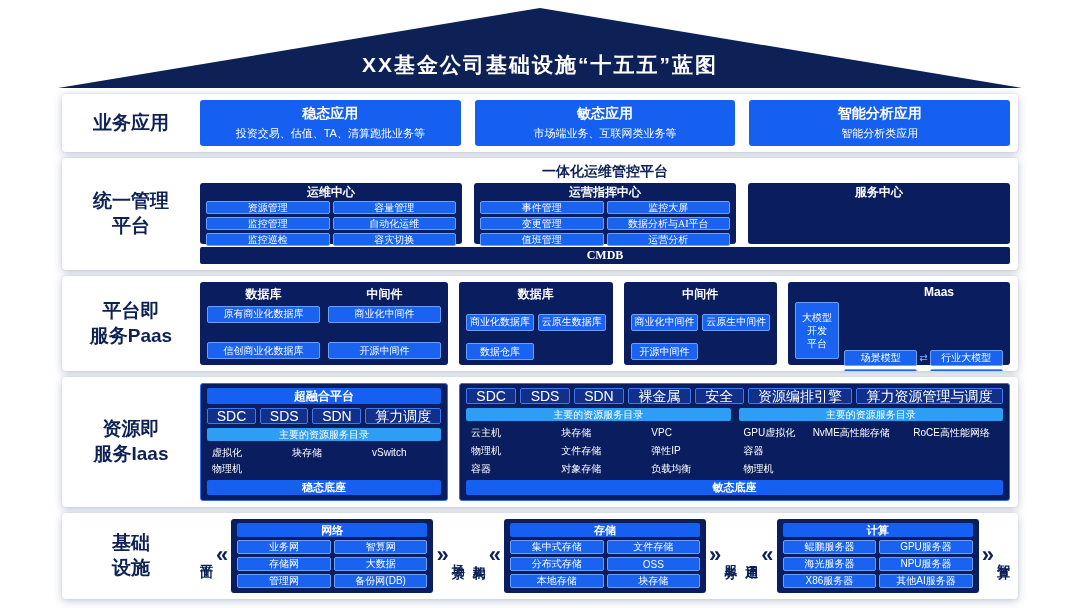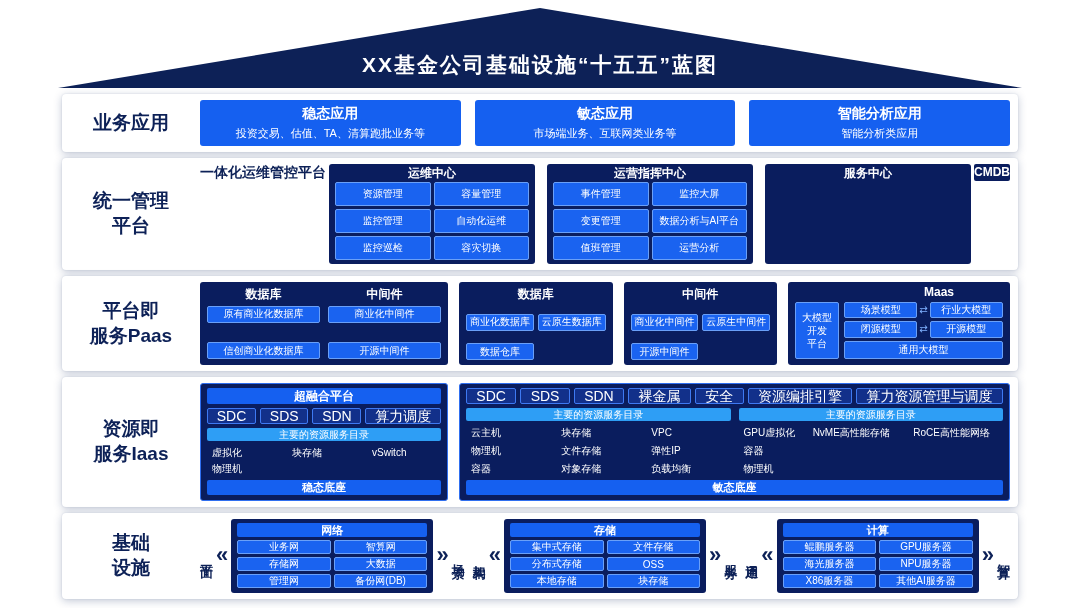--- a/index.html
+++ b/index.html
@@ -36,21 +36,21 @@
   .ph { color:#fff; font-weight:bold; font-size:12px; text-align:center; line-height:14px; }
 
   
   .apps { gap:14px; }
   .app { flex:1; background:#1560f0; border-radius:3px; color:#fff; display:flex; flex-direction:column;
          align-items:center; justify-content:center; gap:3px; text-align:center; }
   .app-t { font-size:14px; font-weight:bold; }
   .app-s { font-size:11px; }
 
   
-  .mgmt { flex-direction:row; gap:3px; }
+  .mgmt { flex-direction:column; gap:3px;font-family:Liberation Serif, serif; }
   .mgmt-title { text-align:center; color:#0d2157; font-weight:bold; font-size:14px; line-height:16px; }
   .centers { flex:1; display:flex; gap:12px; min-height:0; }
   .center { flex:1; background:#0a1d5e; border-radius:3px; padding:2px 6px 4px; display:flex;
             flex-direction:column; gap:2px; min-width:0; }
   .bgrid { flex:1; display:grid; grid-template-columns:1fr 1fr; gap:3px; grid-auto-rows:1fr; min-height:0; }
   .cmdb { background:#0a1d5e; color:#fff; font-weight:bold; font-size:12px; text-align:center;
           height:17px; line-height:17px; border-radius:2px; }
 
   
   .paas { gap:11px; }
@@ -61,21 +61,21 @@
          justify-content:space-between; gap:4px; min-width:0; }
   .two { display:grid; grid-template-columns:1fr 1fr; gap:4px; }
   .half { width:calc(50% - 2px); }
   .maas { flex:0 0 222px; background:#0a1d5e; border-radius:3px; padding:4px 7px 6px; display:flex;
           flex-direction:column; gap:3px; }
   .maas-h { color:#fff; font-weight:bold; font-size:12px; text-align:center; padding-left:80px; line-height:13px; }
   .maas-body { flex:1; display:flex; gap:5px; min-height:0; }
   .vblock { flex:0 0 44px; background:#1a63f0; border:1px solid #6aa0f8; border-radius:2px; color:#fff;
             font-size:10px; display:flex; align-items:center; justify-content:center; text-align:center;
             white-space:pre-line; line-height:1.3; }
-  .maas-right { flex:1; display:flex; flex-direction:column; gap:3px; min-width:0; }
+  .maas-right { flex:1; display:flex; flex-direction:column; gap:3px; min-width:0;margin-top:48px; }
   .pairrow { flex:1; display:flex; align-items:center; gap:2px; }
   .pbtn { flex:1; align-self:stretch; }
   .arrow { color:#7fb1ff; font-size:10px; line-height:1; }
   .gbtn { flex:1; }
 
   
   .iaas { gap:11px; }
   .hci { flex:0 0 248px; background:#0a1d5e; border:1px solid #2f6ff0; border-radius:3px;
          padding:4px 6px 5px; display:flex; flex-direction:column; gap:4px; }
   .cloud { flex:1; background:#0a1d5e; border:1px solid #2f6ff0; border-radius:3px;

